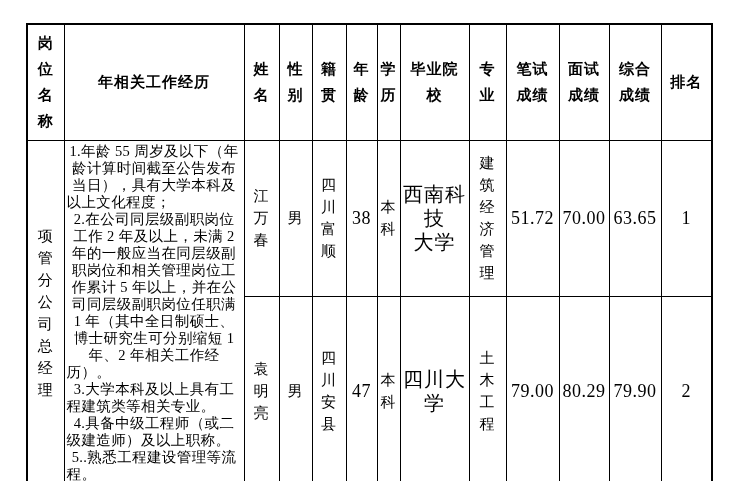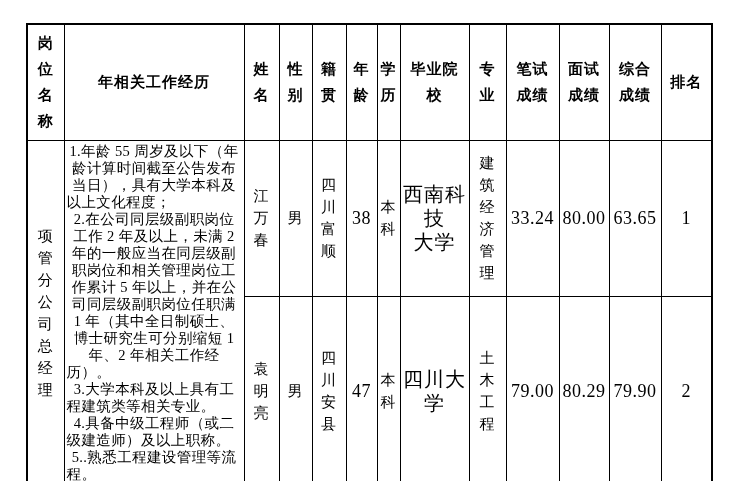--- a/index.html
+++ b/index.html
@@ -154,22 +154,22 @@
         <td class="v-cell">本
 科</td>
         <td class="school-cell">西南科技
 大学</td>
         <td class="v-cell">建
 筑
 经
 济
 管
 理</td>
-        <td class="num-cell">33.24</td>
-        <td class="num-cell">80.00</td>
+        <td class="num-cell">51.72</td>
+        <td class="num-cell">70.00</td>
         <td class="num-cell">63.65</td>
         <td class="num-cell">1</td>
       </tr>
       <tr class="body-row-2">
         <td class="v-cell">袁
 明
 亮</td>
         <td class="v-cell">男</td>
         <td class="v-cell">四
 川

